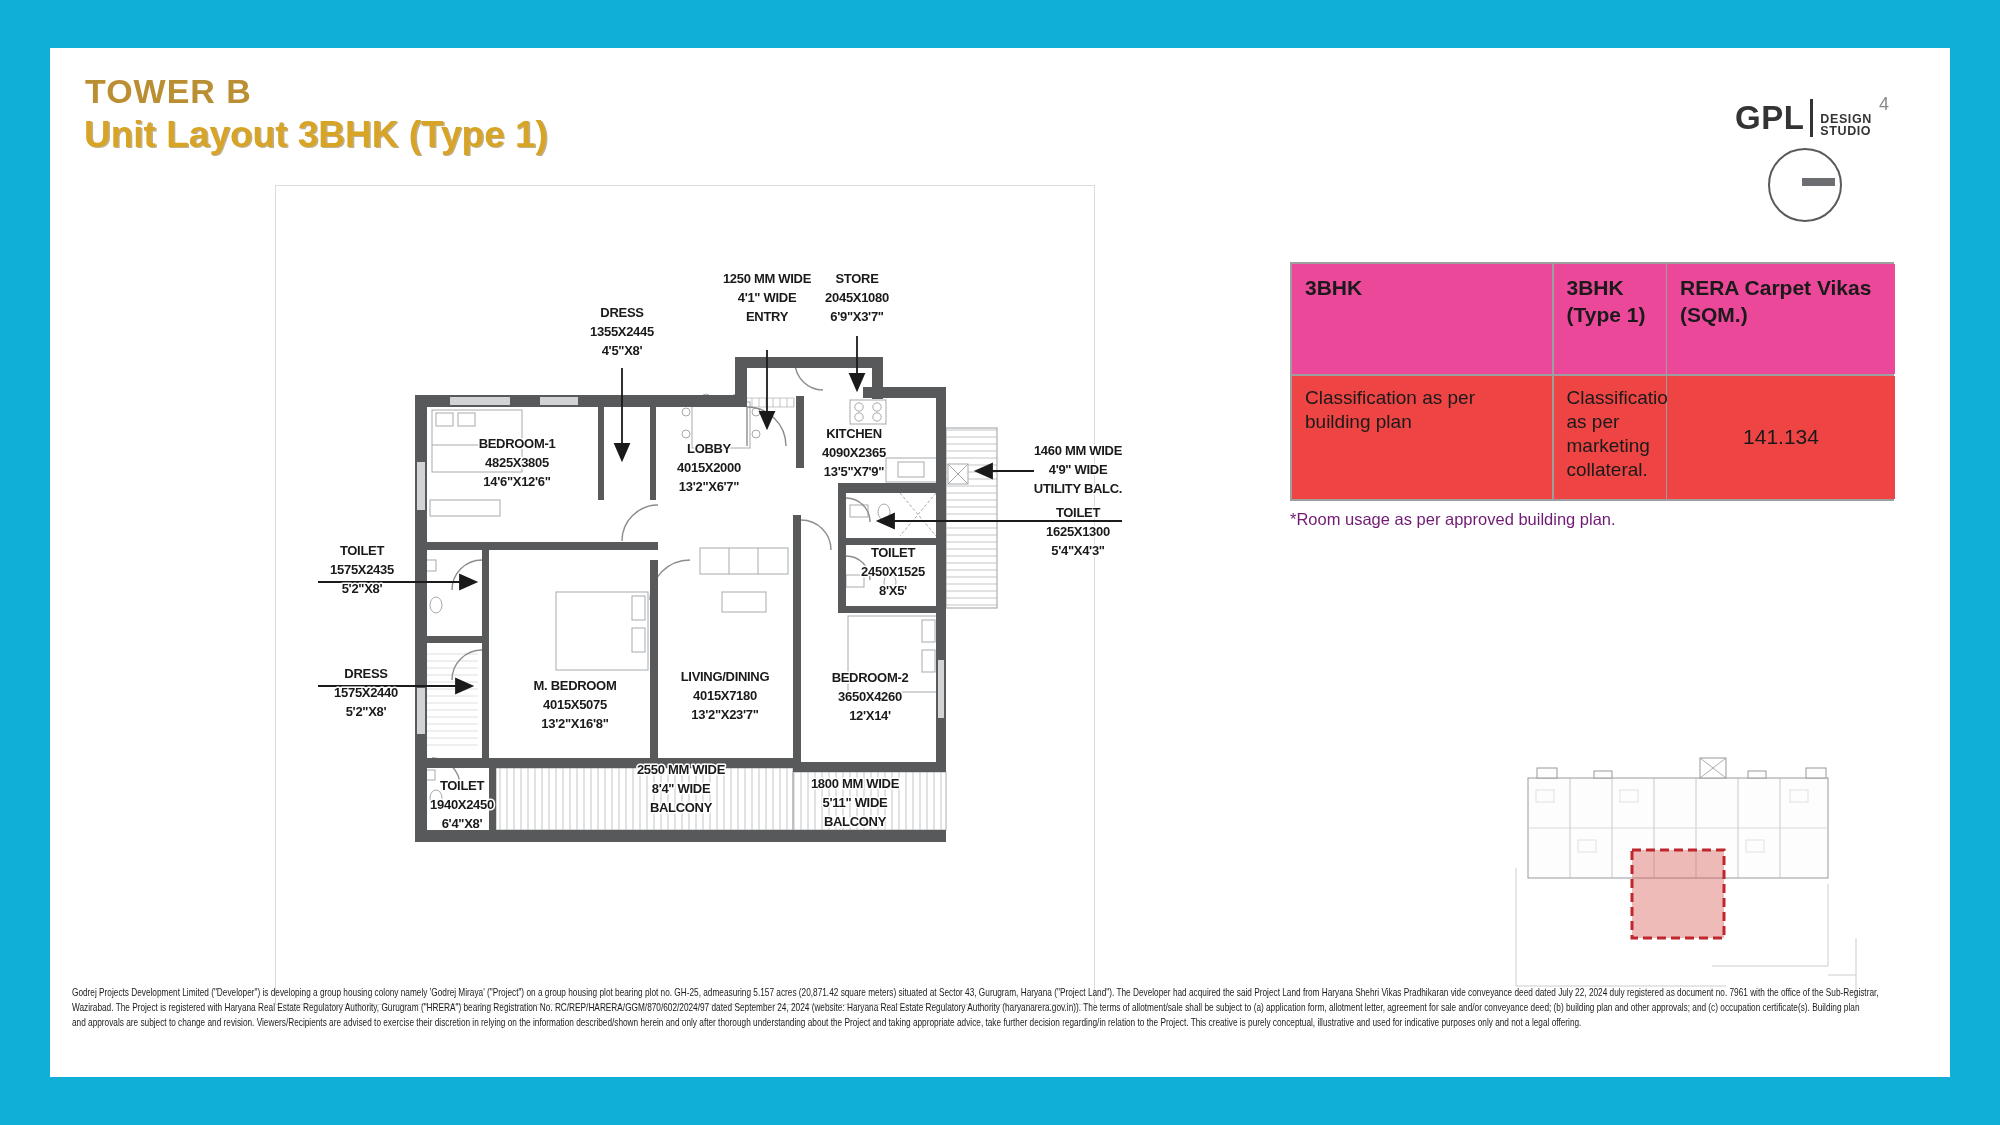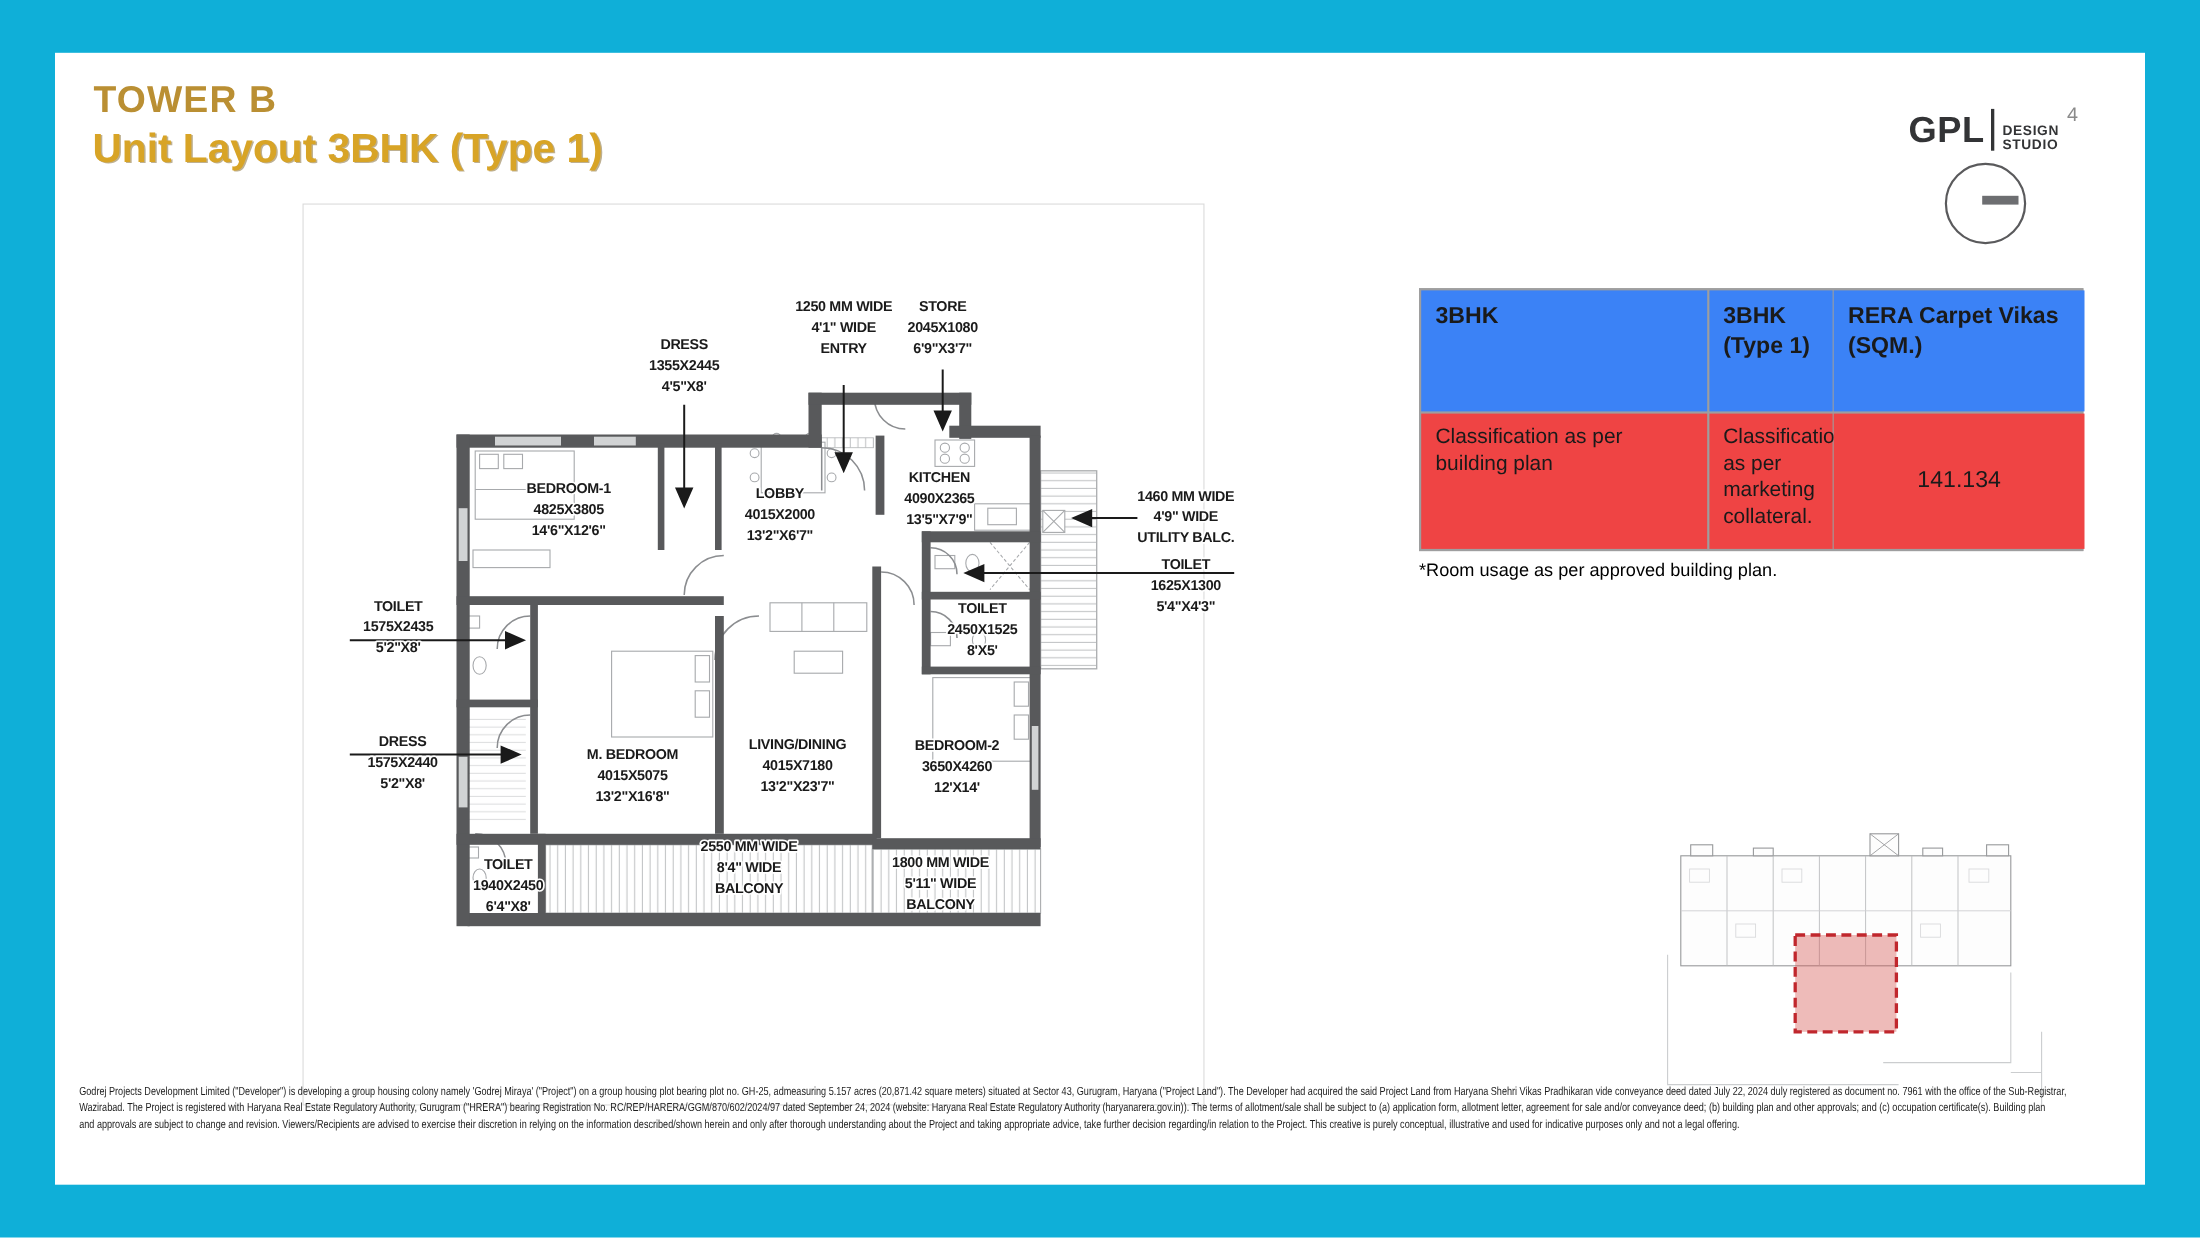--- a/index.html
+++ b/index.html
@@ -26,25 +26,25 @@
 
   .north{left:1768px;top:148px;width:70px;height:70px;border:2.5px solid #5a5a5c;border-radius:50%;}
   .north .bar{position:absolute;left:32px;top:28px;width:33px;height:8px;background:#6d6e71;}
 
   .plan-frame{left:275px;top:185px;width:818px;height:818px;border:1px solid #DBDBDB;}
 
   
   .rera-table{left:1290px;top:262px;width:600px;display:grid;
     grid-template-columns:260px 112px 228px;grid-template-rows:110px 123px;
     border:2px solid #9e9e9f;background:#9e9e9f;grid-gap:1.5px;}
-  .tcell{background:#3b82f6;padding:10px 13px;color:#1a1a1a;}
+  .tcell{background:#ec4899;padding:10px 13px;color:#1a1a1a;}
   .tcell.th{font-size:21px;font-weight:700;line-height:27px;}
   .tcell.td{background:#ef4444;font-size:19px;line-height:24px;}
   .tcell.center{display:flex;align-items:center;justify-content:center;font-size:21px;}
-  .footnote{left:1290px;top:510px;font-size:16.5px;color:#000000;}
+  .footnote{left:1290px;top:510px;font-size:16.5px;color:#701a75;}
 
   
   .plan-label{font-family:"Liberation Sans",sans-serif;font-size:13px;font-weight:700;
     letter-spacing:-.3px;fill:#1a1a1a;text-anchor:middle;
     paint-order:stroke;stroke:#ffffff;stroke-width:3px;stroke-linejoin:round;}
 
   
   .disclaimer{left:72px;top:985px;width:1880px;color:#1c1c1c;}
   .disclaimer .dline{font-size:10.6px;line-height:15.2px;white-space:nowrap;
     transform:scaleX(.78);transform-origin:0 0;width:128%;}

